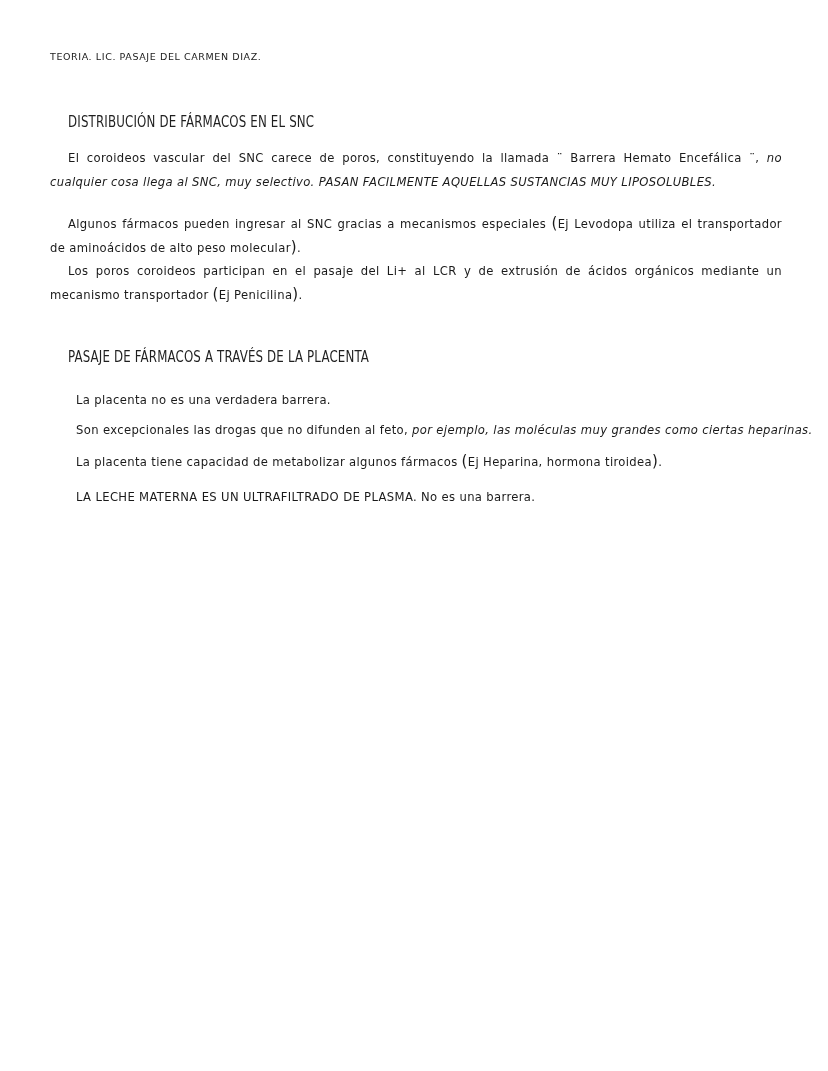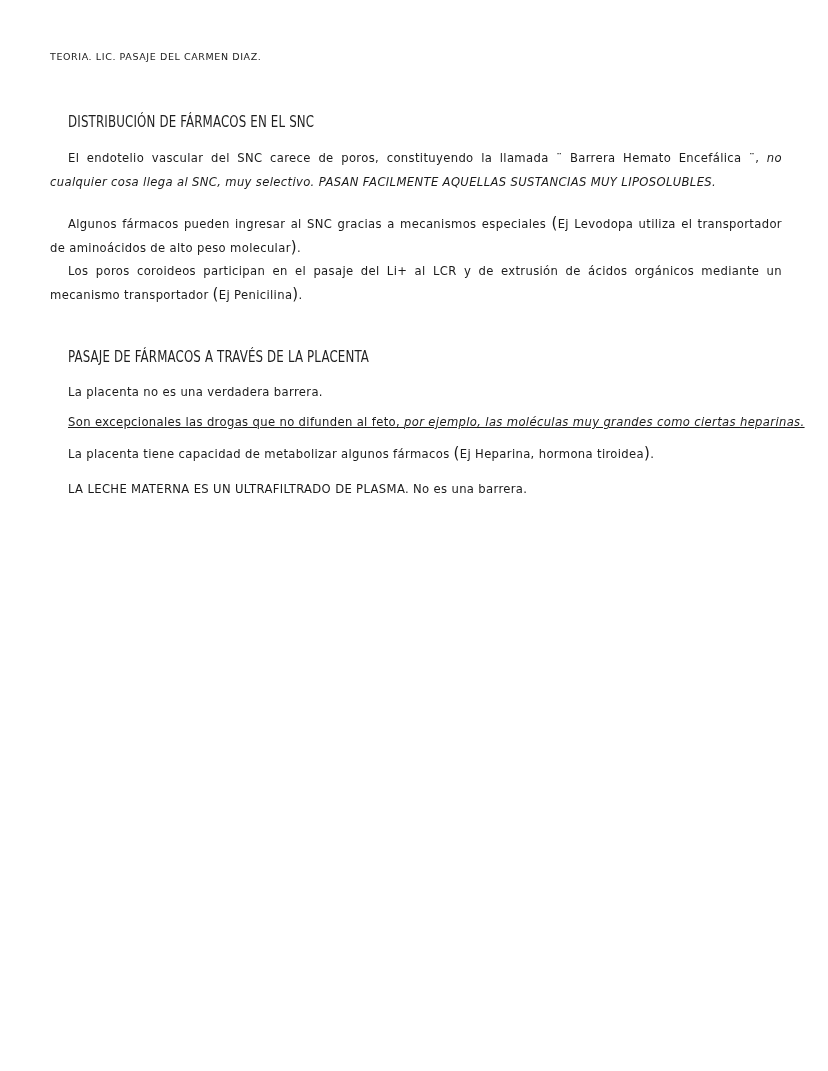--- a/index.html
+++ b/index.html
@@ -51,42 +51,42 @@
     }
     .p1 { top: 146px; }
     .p2 { top: 212px; }
     .p3 { top: 259px; }
 
     .line {
       position: absolute;
       left: 68px;
       font-size: 11.6px;
       letter-spacing: 0.35px;
-      margin: 0;
+      margin: 8px;
       white-space: nowrap;
     }
     .l1 { top: 385px; }
-    .l2 { top: 415px; text-decoration: underline; }
+    .l2 { top: 415px; }
     .l3 { top: 447px; }
     .l4 { top: 482px; }
 
     .u { text-underline-offset: 2px; }
     .i { font-style: italic; }
     .paren { font-size: 15px; line-height: 10px; }
   </style>
 </head>
 <body>
 
 <div>
 
   <div class="header-line">TEORIA. LIC. PASAJE DEL CARMEN DIAZ.</div>
 
   <h2 class="section-title title-1">DISTRIBUCIÓN DE FÁRMACOS EN EL SNC</h2>
 
-  <p class="para p1"><span>El endotelio vascular del SNC </span><span class="u">carece de poros</span><span>, constituyendo la llamada ¨ Barrera Hemato Encefálica ¨, </span><span class="i">no cualquier cosa llega al SNC, muy selectivo. PASAN FACILMENTE AQUELLAS SUSTANCIAS MUY LIPOSOLUBLES.</span></p>
+  <p class="para p1"><span>El coroideos vascular del SNC </span><span class="u">carece de poros</span><span>, constituyendo la llamada ¨ Barrera Hemato Encefálica ¨, </span><span class="i">no cualquier cosa llega al SNC, muy selectivo. PASAN FACILMENTE AQUELLAS SUSTANCIAS MUY LIPOSOLUBLES.</span></p>
 
   <p class="para p2"><span>Algunos fármacos pueden ingresar al SNC gracias a mecanismos especiales </span><span class="paren">(</span><span>Ej Levodopa utiliza el transportador de aminoácidos de alto peso molecular</span><span class="paren">)</span><span>.</span></p>
 
   <p class="para p3"><span>Los poros coroideos participan en el pasaje del Li+ al LCR y de extrusión de ácidos orgánicos mediante un mecanismo transportador </span><span class="paren">(</span><span>Ej Penicilina</span><span class="paren">)</span><span>.</span></p>
 
   <h2 class="section-title title-2">PASAJE DE FÁRMACOS A TRAVÉS DE LA PLACENTA</h2>
 
   <p class="line l1"><span>La placenta no es una verdadera barrera.</span></p>
 
   <p class="line l2"><span>Son excepcionales las drogas que no difunden al feto, </span><span class="i">por ejemplo, las moléculas muy grandes como ciertas heparinas.</span></p>

